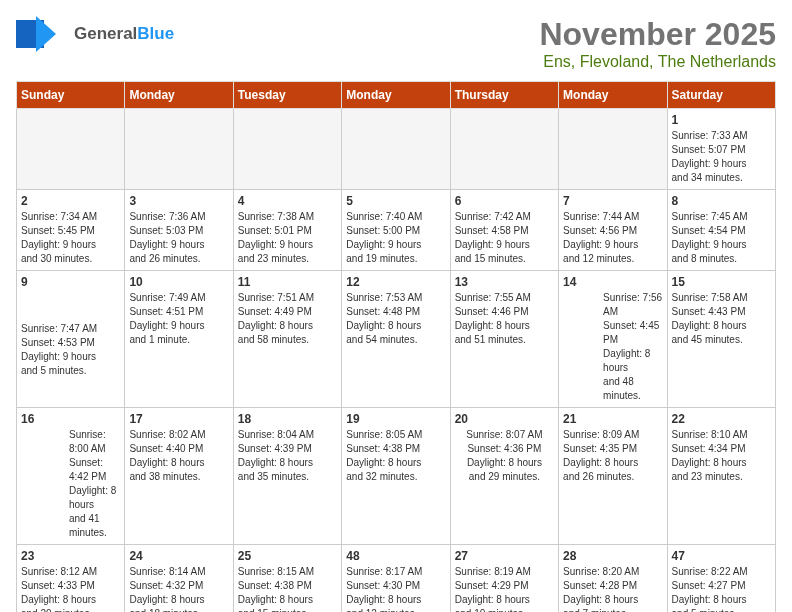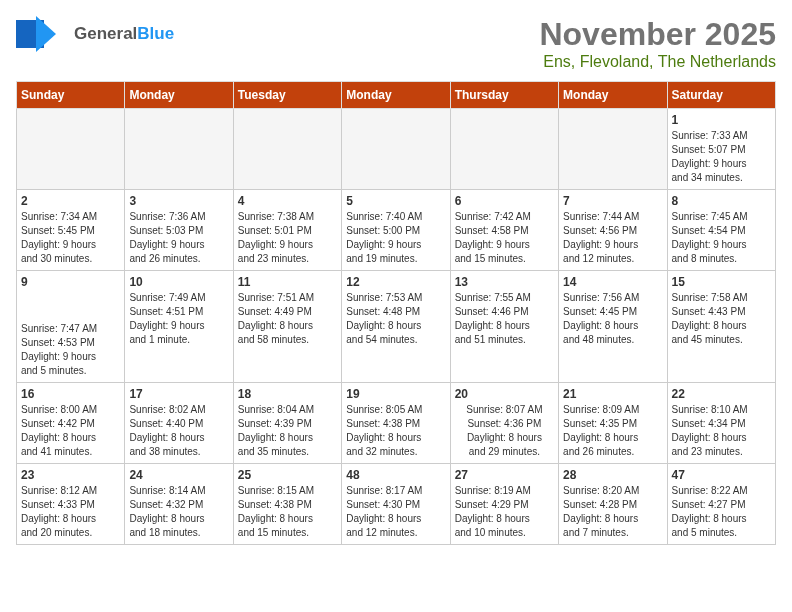--- a/index.html
+++ b/index.html
@@ -209,37 +209,37 @@
         </td>
         <td>
           <span class="day-number">13</span>
           <div class="day-info" style="white-space: pre-line;">Sunrise: 7:55 AM
 Sunset: 4:46 PM
 Daylight: 8 hours
 and 51 minutes.</div>
         </td>
         <td>
           <span class="day-number">14</span>
-          <div class="day-info" style="white-space: pre-line;">Sunrise: 7:56 AM
+          <div class="day-info" style="white-space: pre-line; margin-left: 40px;">Sunrise: 7:56 AM
 Sunset: 4:45 PM
 Daylight: 8 hours
 and 48 minutes.</div>
         </td>
         <td>
           <span class="day-number">15</span>
           <div class="day-info" style="white-space: pre-line;">Sunrise: 7:58 AM
 Sunset: 4:43 PM
 Daylight: 8 hours
 and 45 minutes.</div>
         </td>
       </tr>
       <tr>
         <td>
           <span class="day-number">16</span>
-          <div class="day-info" style="white-space: pre-line;">Sunrise: 8:00 AM
+          <div class="day-info" style="white-space: pre-line; margin-left: 48px;">Sunrise: 8:00 AM
 Sunset: 4:42 PM
 Daylight: 8 hours
 and 41 minutes.</div>
         </td>
         <td>
           <span class="day-number">17</span>
           <div class="day-info" style="white-space: pre-line;">Sunrise: 8:02 AM
 Sunset: 4:40 PM
 Daylight: 8 hours
 and 38 minutes.</div>

